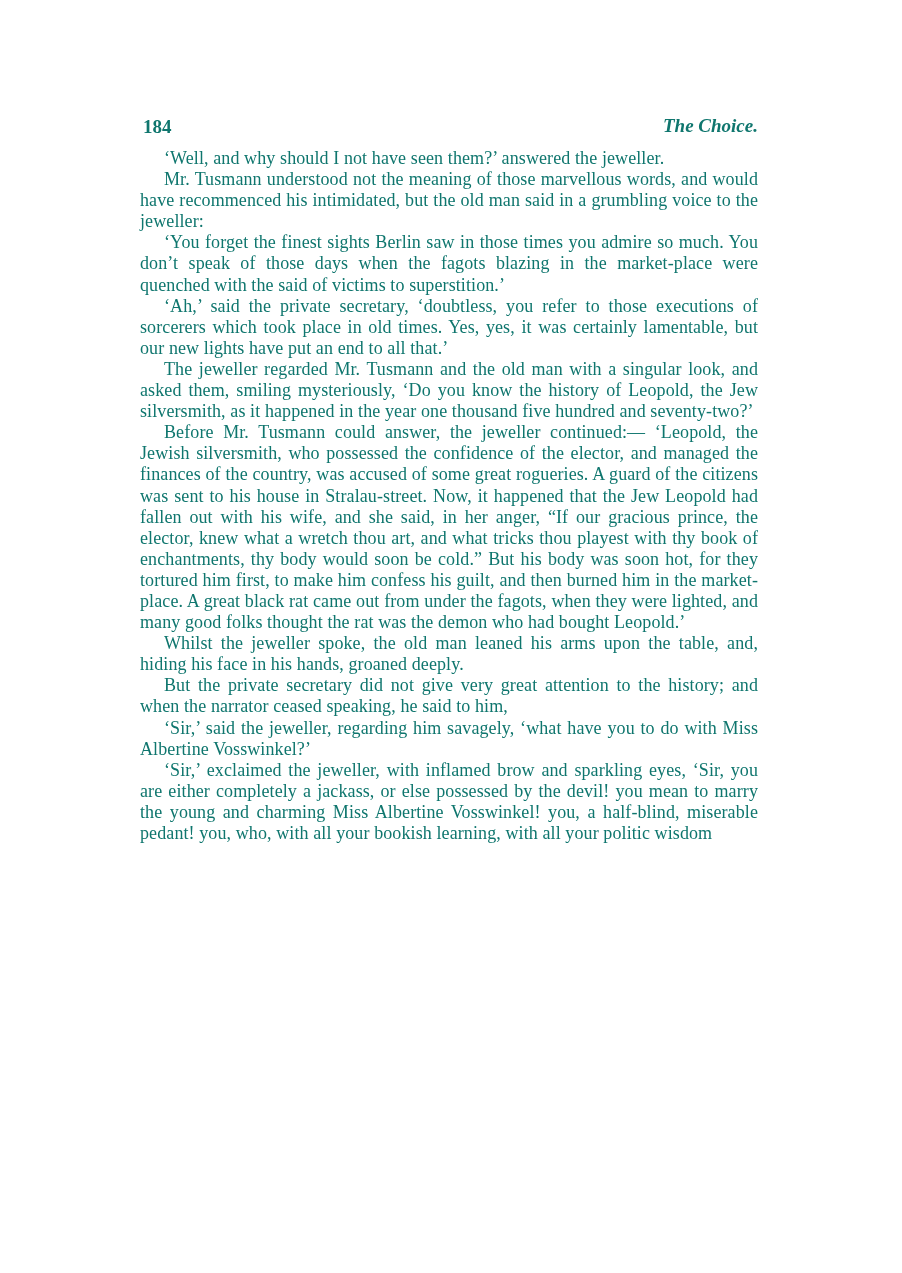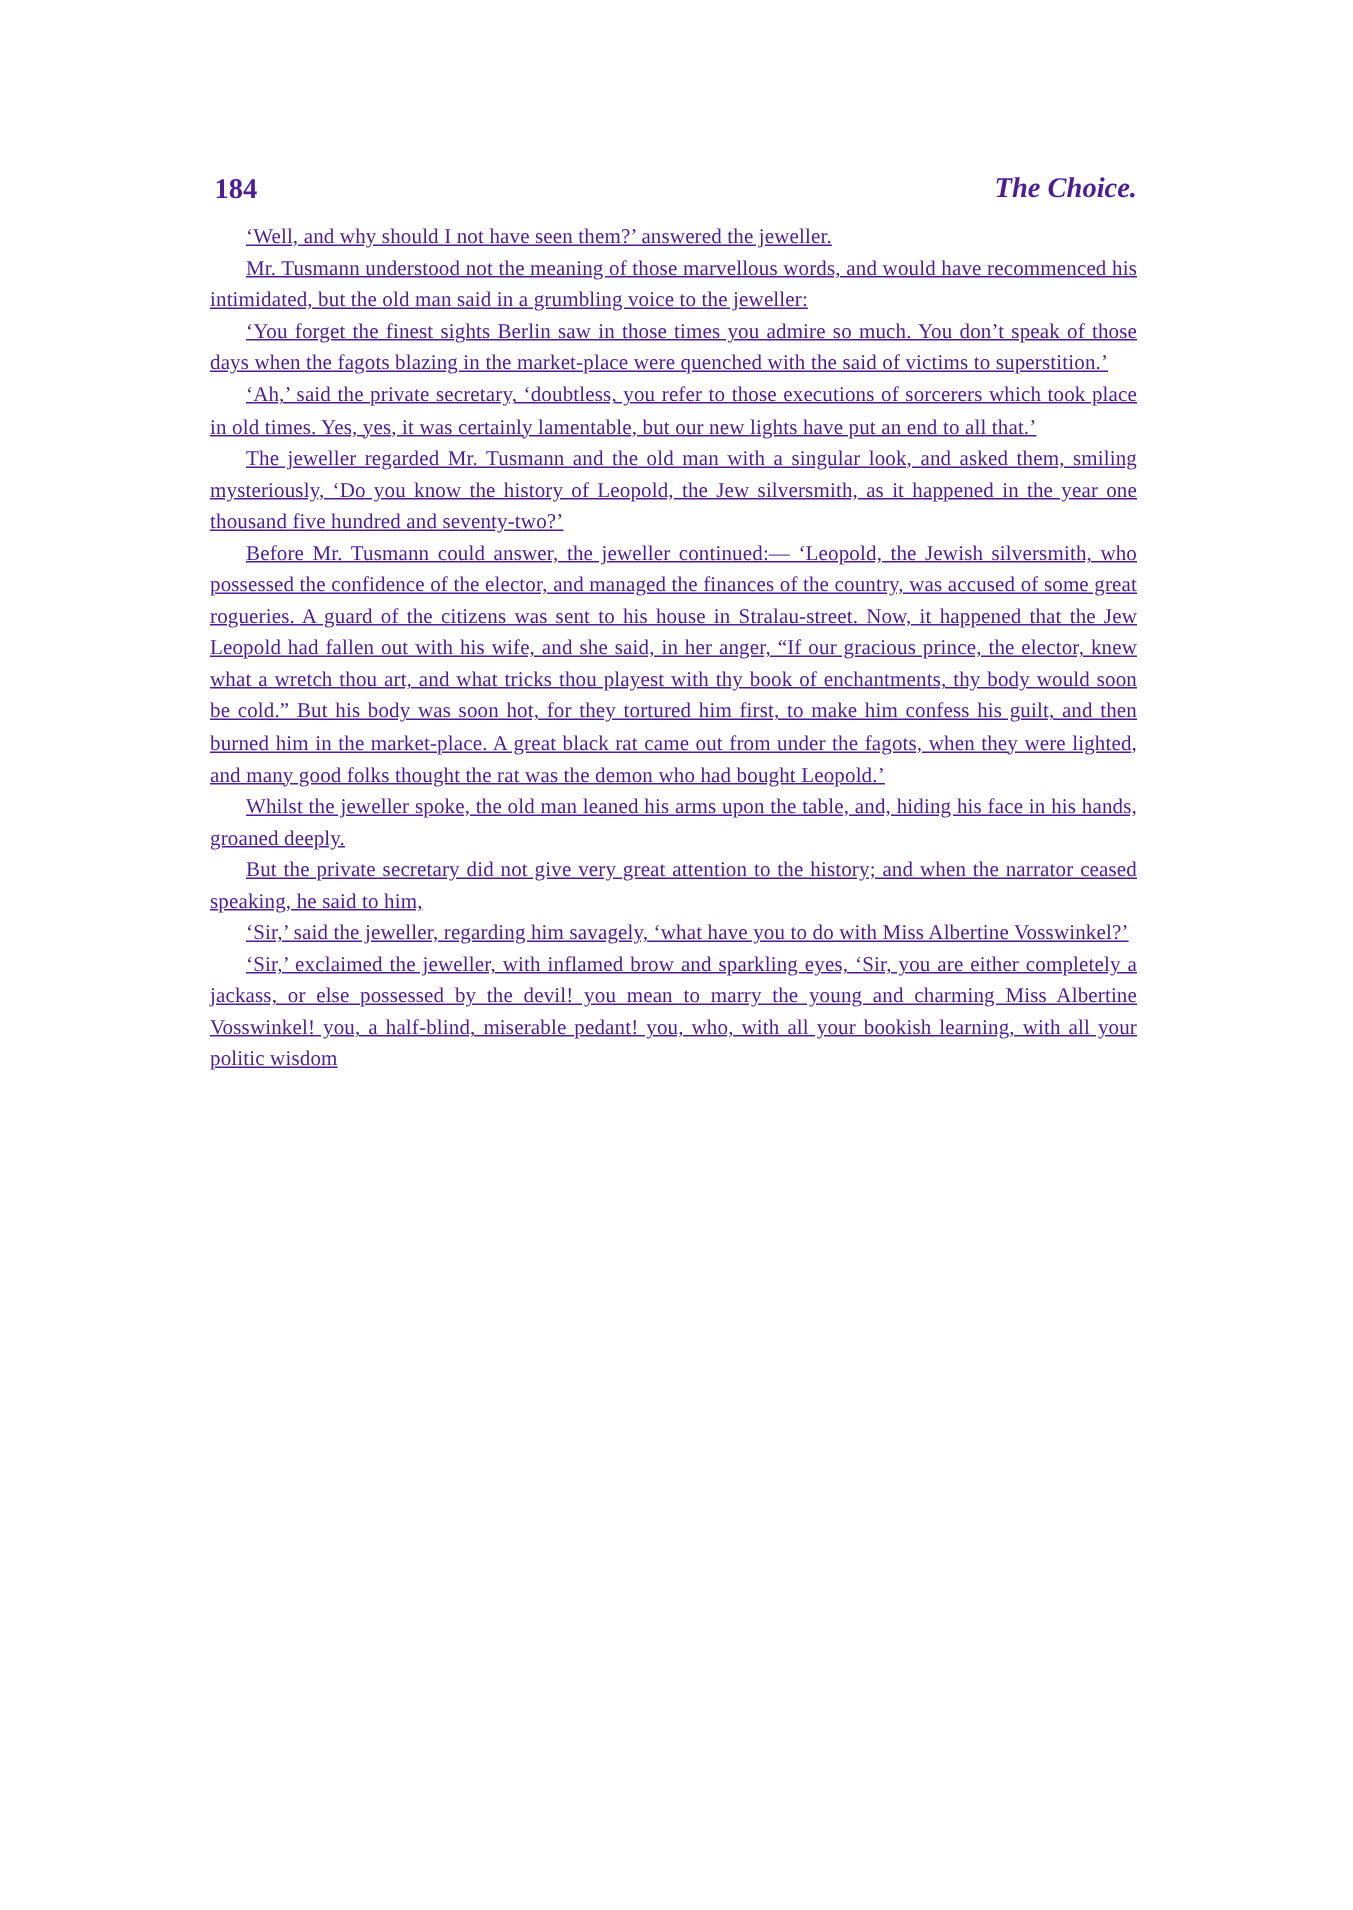--- a/index.html
+++ b/index.html
@@ -1,35 +1,35 @@
 <!DOCTYPE html>
 <html><head>
 <meta charset="utf-8">
 <style>
   html, body { margin: 0; padding: 0; background: #ffffff; }
   body { width: 902px; height: 1273px; position: relative; overflow: hidden; }
   .page {
     position: absolute; left: 140px; top: 112px; width: 618px;
     font-family: "Liberation Serif", "DejaVu Serif", serif;
-    color: #4c1d95;
+    color: #0f766e;
   }
   .running-head {
     position: relative; height: 30px; margin-bottom: 6px;
   }
   .page-number {
     position: absolute; left: 3px; top: 4px;
     font-weight: bold; font-size: 19px;
   }
   .running-title {
     position: absolute; left: 0; right: 0; top: 3px; text-align: right;
     font-style: italic; font-weight: bold; font-size: 19px;
   }
   .body-text p {
-    margin: 0; font-size: 14px; line-height: 21.1px;
-    text-align: justify; text-indent: 24px; letter-spacing: 0.1px; text-decoration: underline;
+    margin: 0; font-size: 18px; line-height: 21.1px;
+    text-align: justify; text-indent: 24px; letter-spacing: 0.1px;
   }
 </style>
 </head>
 <body>
 
 <div class="page">
   <div class="running-head">
     <span class="page-number">184</span>
     <span class="running-title">The Choice.</span>
   </div>

